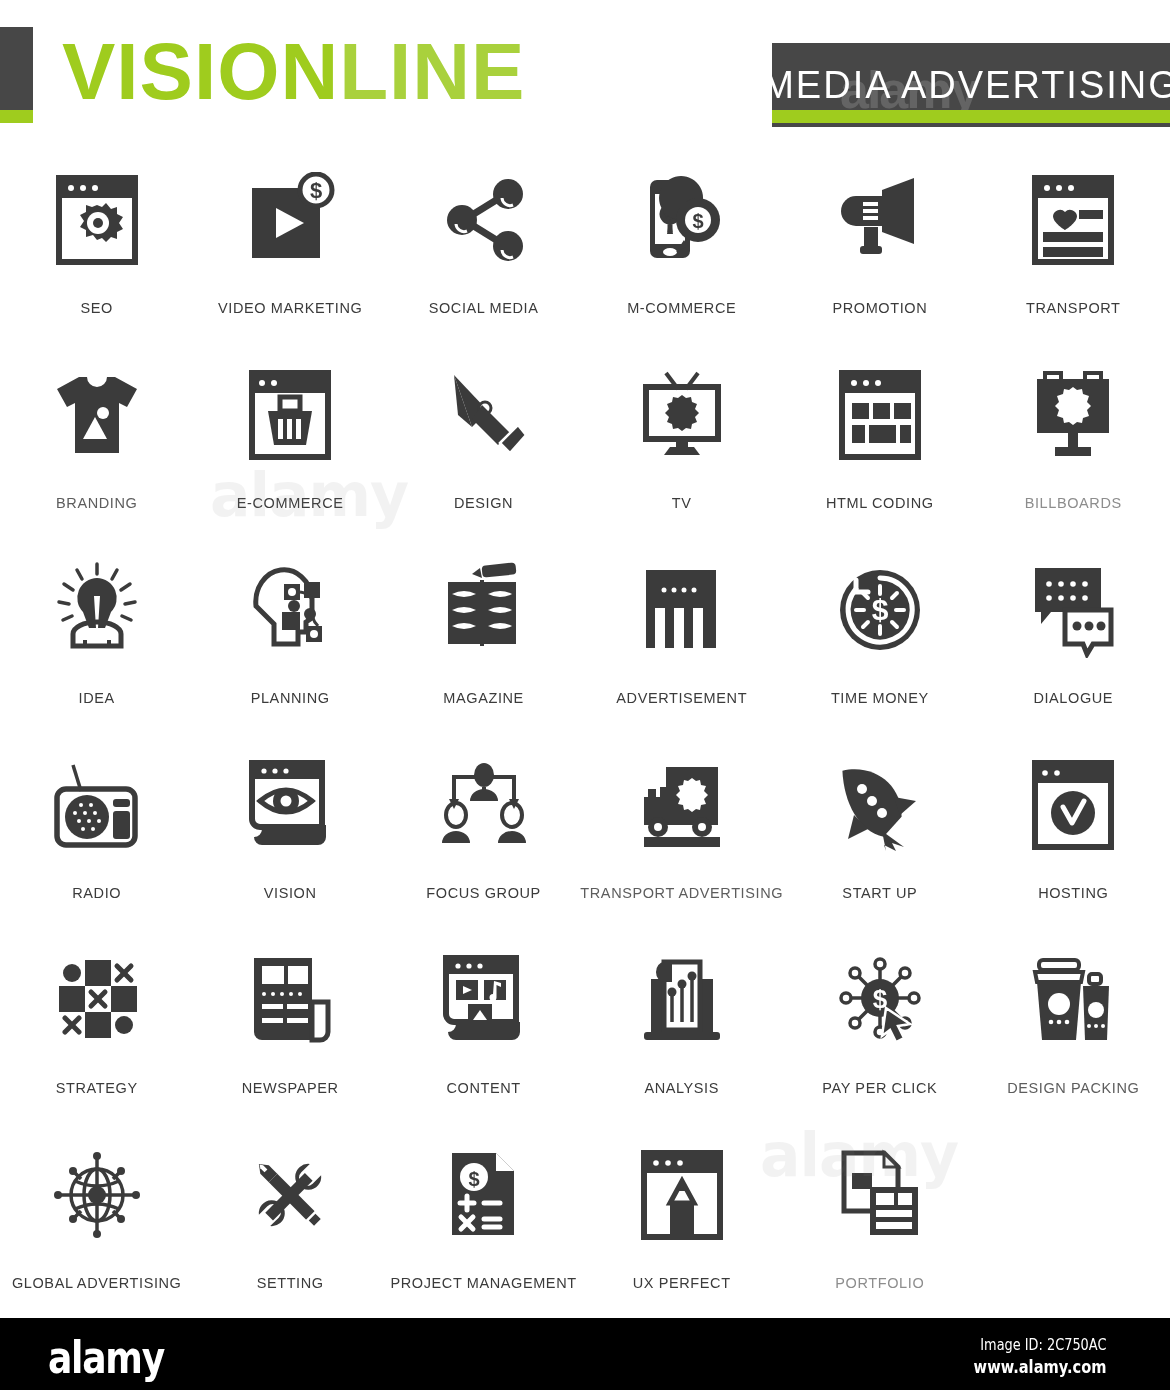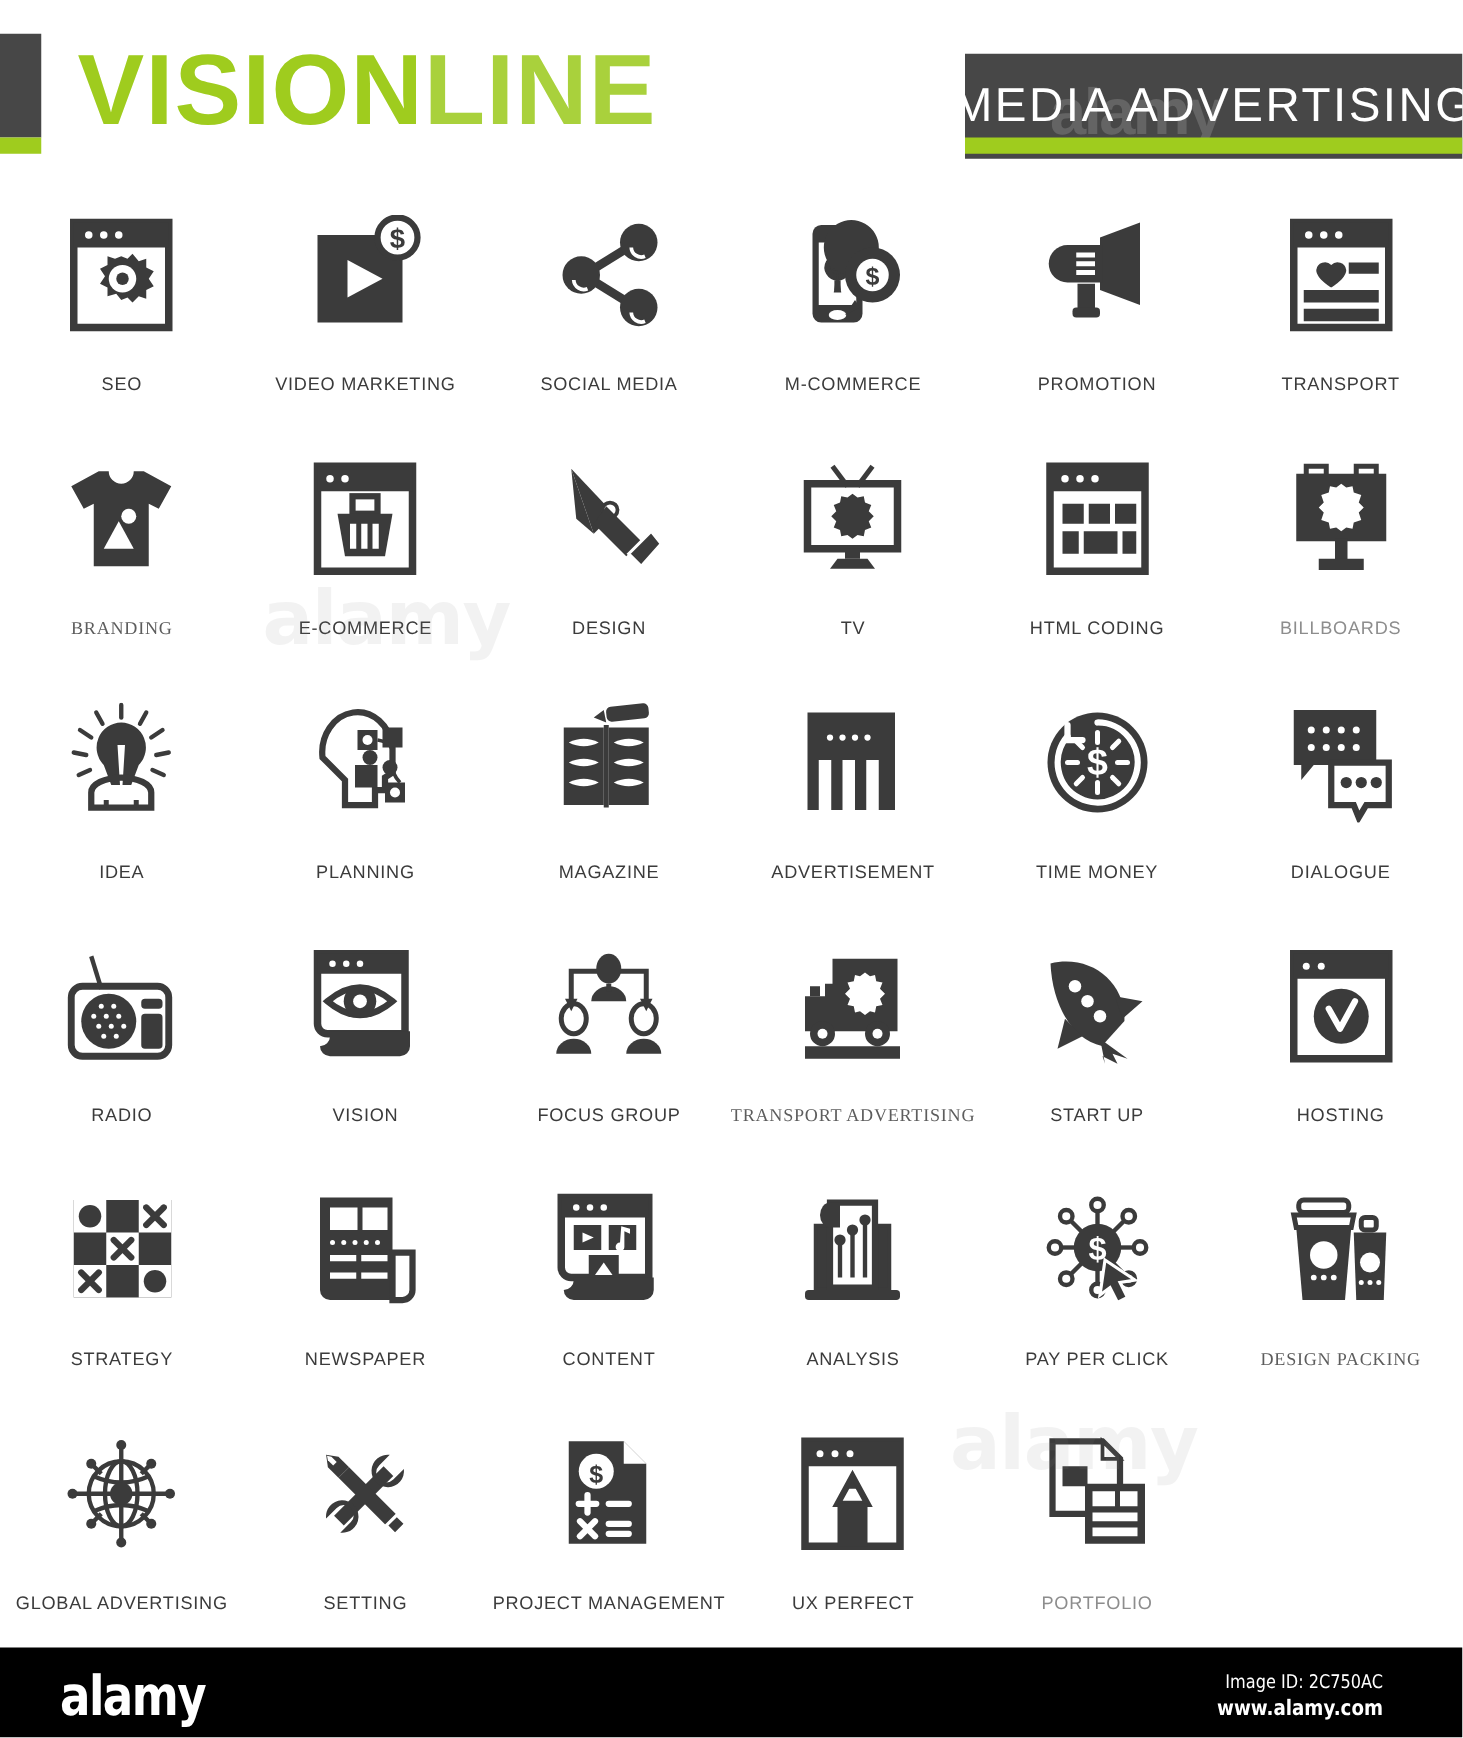--- a/index.html
+++ b/index.html
@@ -61,21 +61,21 @@
     width:100px; height:112px;
     display:flex; align-items:center; justify-content:center;
   }
   .icon-box svg { display:block; }
   .cap {
     margin-top:24px;
     font-size:14.5px; letter-spacing:0.6px; color:#3b3b3b;
     text-align:center; white-space:nowrap;
   }
   .cap.faded { color:#8d8d8d; }
-  .cap.half  { color:#5d5d5d;font-family:Liberation Serif, serif; }
+  .cap.half  { color:#5d5d5d; }
 
   
   .footer {
     position:absolute; left:0; top:1318px; width:1170px; height:72px;
     background:#000000;
   }
   .footer-logo {
     position:absolute; left:48px; top:14px;
     color:#ffffff; font-size:44px; font-weight:bold;
     letter-spacing:-1.5px; font-family:"DejaVu Sans", sans-serif;

